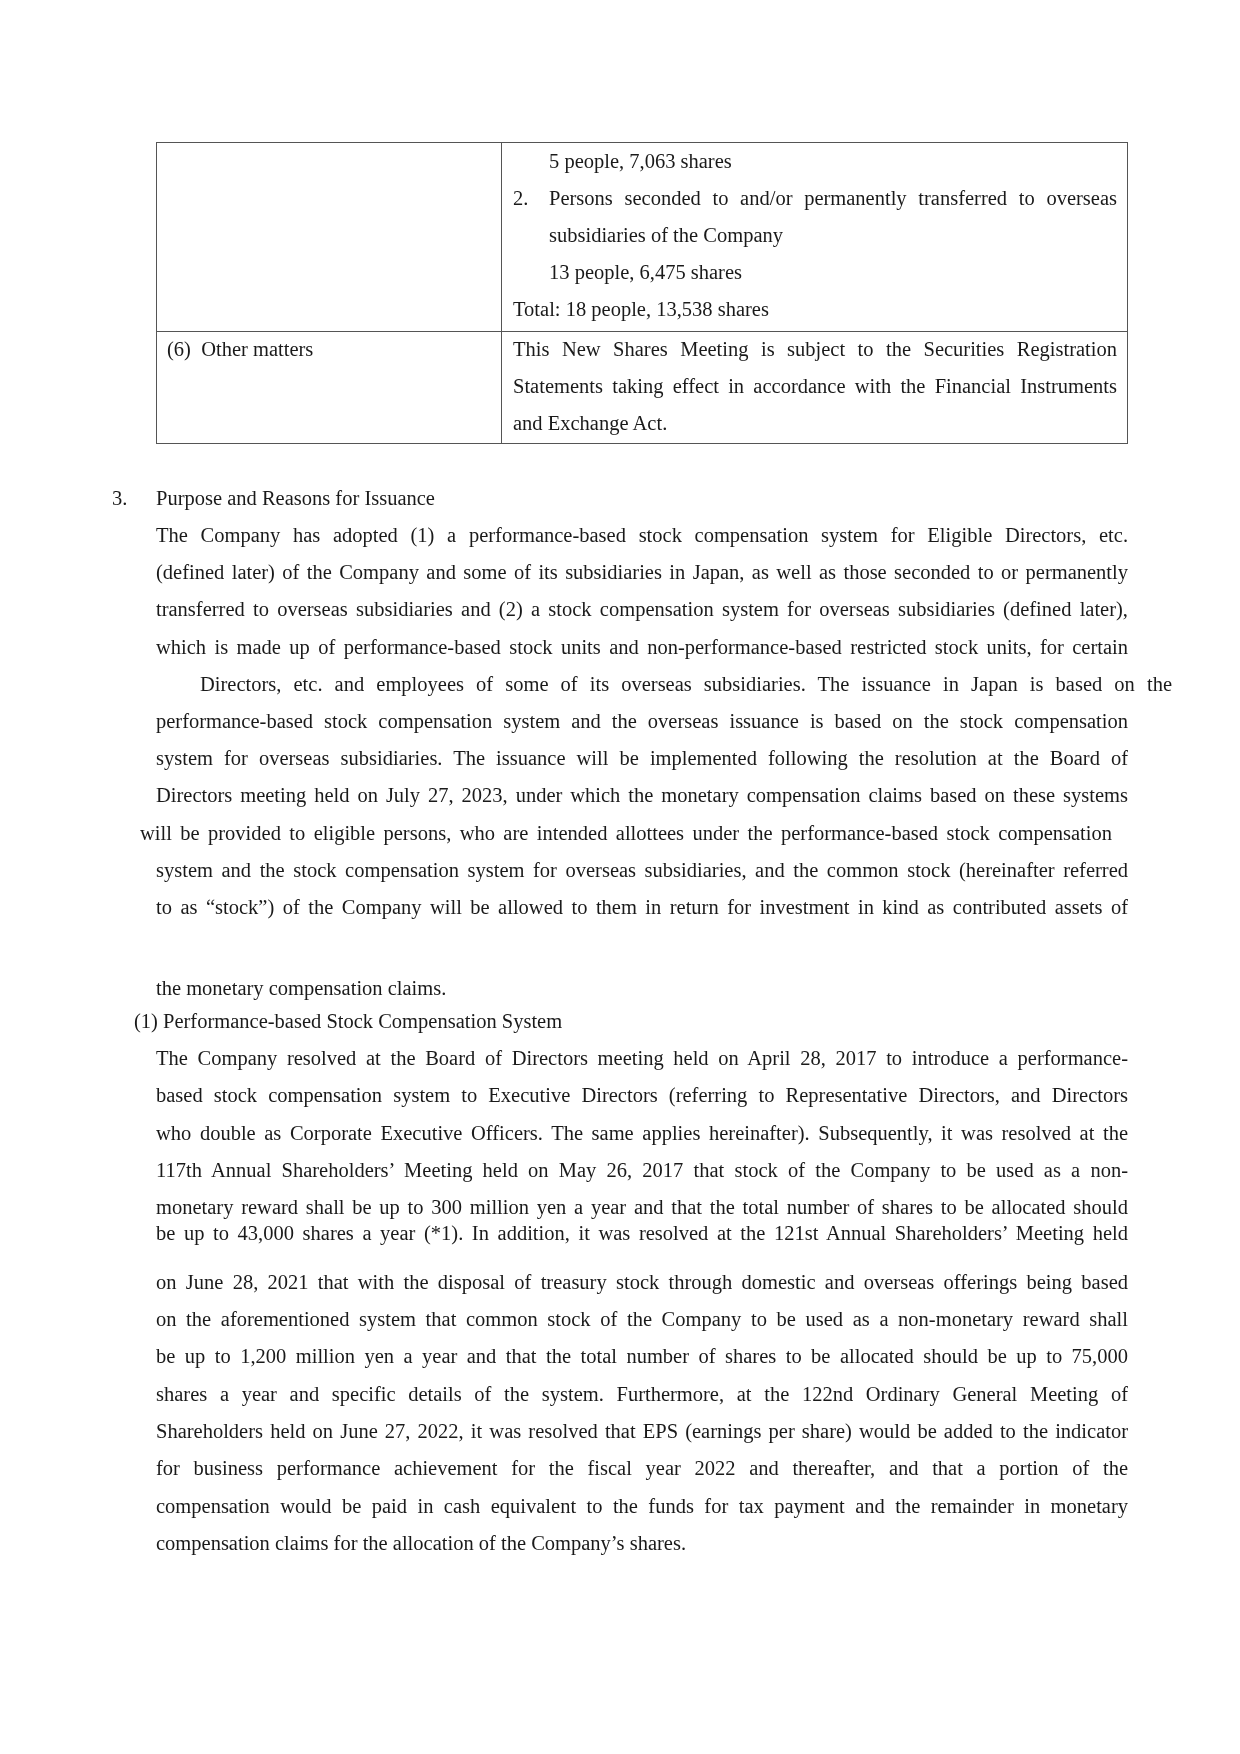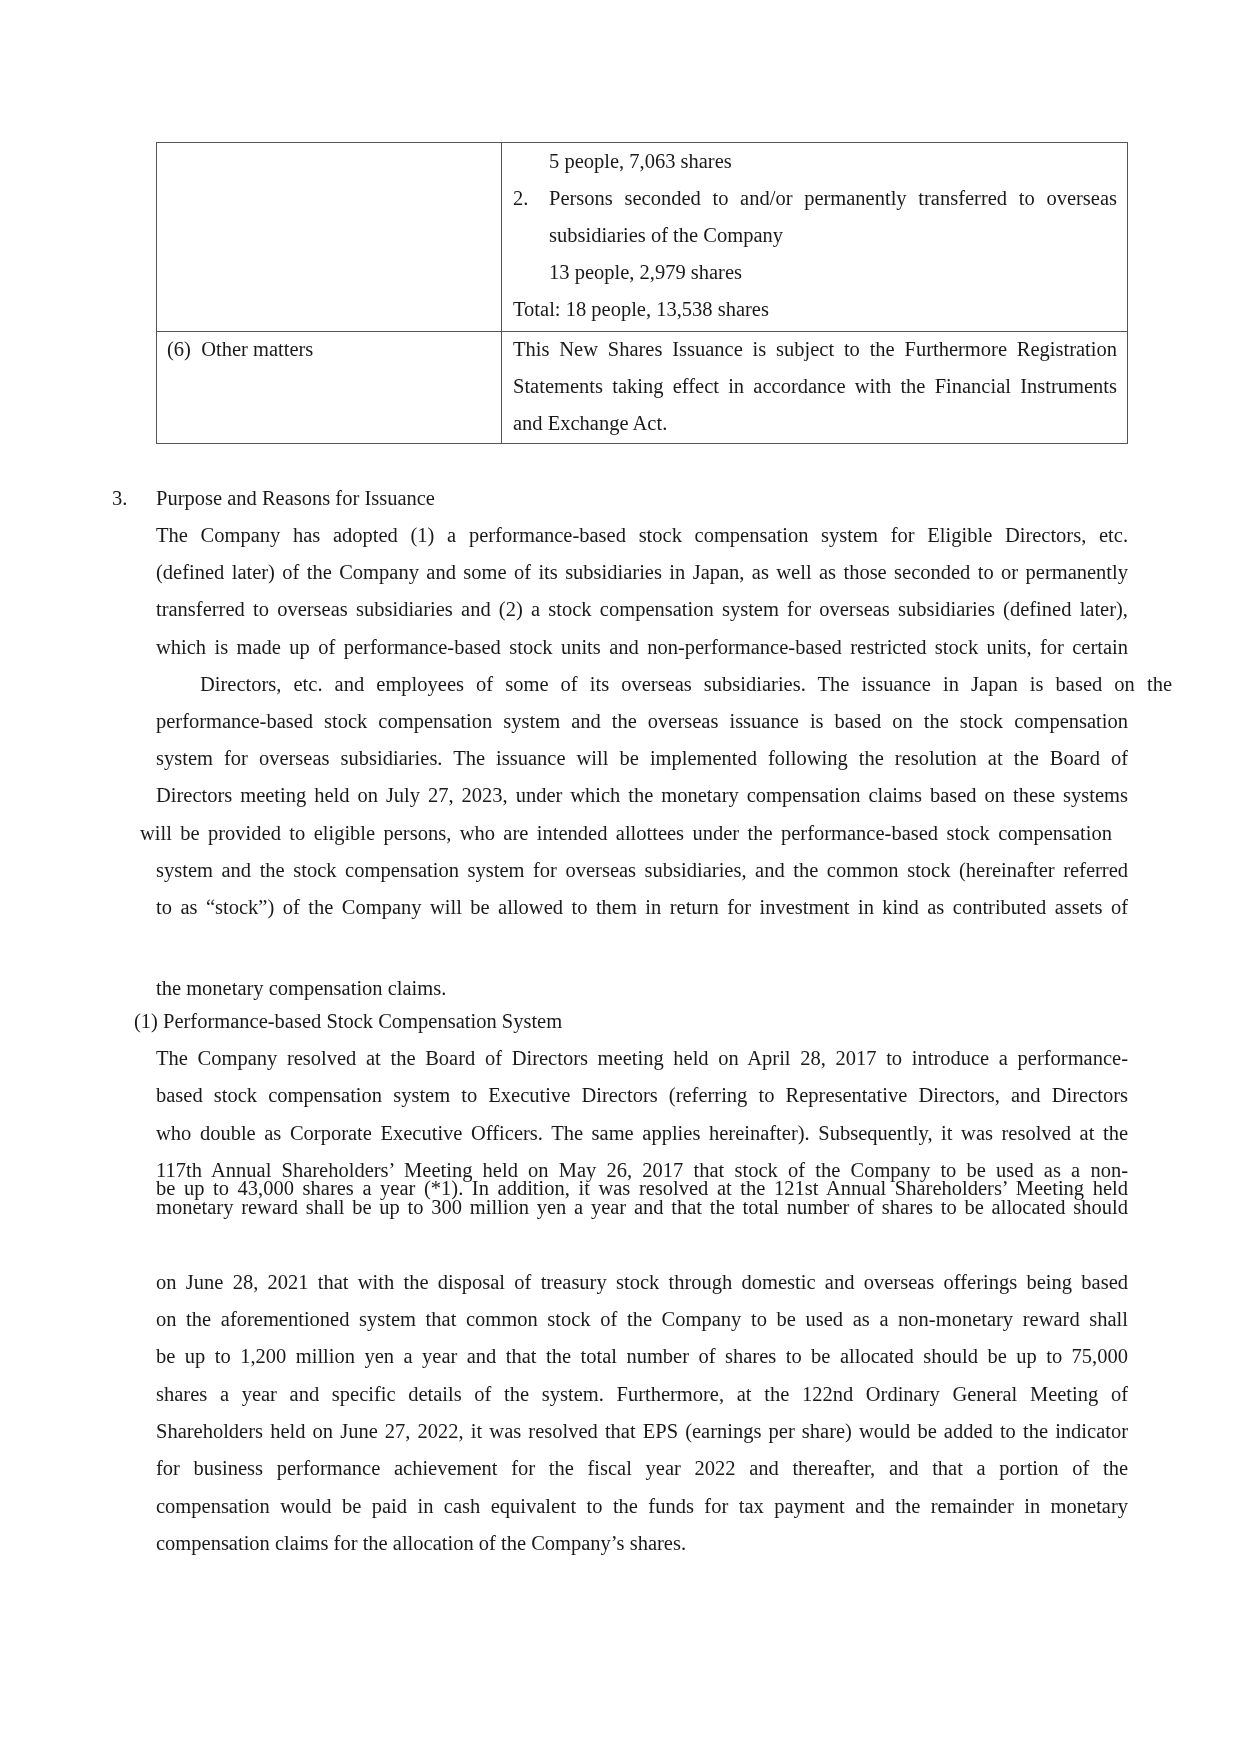--- a/index.html
+++ b/index.html
@@ -20,27 +20,27 @@
 <div class="tbl">
   <div class="vdiv"></div>
   <div class="hdiv"></div>
 
   <div class="abs" style="left:0;top:0;width:100%;height:188px;">
     <div class="abs" style="left:0;top:0;width:344px;height:188px;"></div>
     <div class="line" style="left:392px;top:0px;">5 people, 7,063 shares</div>
     <div class="line" style="left:356px;top:37px;">2.</div>
     <div class="line" style="left:392px;top:37px;width:568px;text-align:justify;text-align-last:justify;white-space:normal;">Persons seconded to and/or permanently transferred to overseas</div>
     <div class="line" style="left:392px;top:74px;">subsidiaries of the Company</div>
-    <div class="line" style="left:392px;top:111px;">13 people, 2,979 shares</div>
+    <div class="line" style="left:392px;top:111px;">13 people, 6,475 shares</div>
     <div class="line" style="left:356px;top:148px;">Total: 18 people, 13,538 shares</div>
   </div>
 
   <div class="abs" style="left:0;top:188px;width:100%;height:112px;">
     <div class="line" style="left:10px;top:0px;white-space:pre;">(6)  Other matters</div>
-    <div class="jline" style="left:356px;top:0px;width:604px;">This New Shares Issuance is subject to the Furthermore Registration</div>
+    <div class="jline" style="left:356px;top:0px;width:604px;">This New Shares Meeting is subject to the Securities Registration</div>
     <div class="jline" style="left:356px;top:37px;width:604px;">Statements taking effect in accordance with the Financial Instruments</div>
     <div class="jline last" style="left:356px;top:74px;width:604px;">and Exchange Act.</div>
   </div>
 </div>
 
 <div class="abs" style="left:0;top:0;width:1240px;">
   <div class="line" style="left:112px;top:480px;">3.</div>
   <div class="line" style="left:156px;top:480px;">Purpose and Reasons for Issuance</div>
   <div id="sec3para">
       <div class="jline" style="left: 156px; top: 517px; width: 972px;">The Company has adopted (1) a performance-based stock compensation system for Eligible Directors, etc.</div>
@@ -59,21 +59,21 @@
 </div>
 
 <div class="abs" style="left:0;top:0;width:1240px;">
   <div class="line" style="left:134px;top:1003px;">(1) Performance-based Stock Compensation System</div>
   <div id="sub1para">
       <div class="jline" style="left: 156px; top: 1040px; width: 972px;">The Company resolved at the Board of Directors meeting held on April 28, 2017 to introduce a performance-</div>
       <div class="jline" style="left: 156px; top: 1077.3px; width: 972px;">based stock compensation system to Executive Directors (referring to Representative Directors, and Directors</div>
       <div class="jline" style="left: 156px; top: 1114.6px; width: 972px;">who double as Corporate Executive Officers. The same applies hereinafter). Subsequently, it was resolved at the</div>
       <div class="jline" style="left: 156px; top: 1151.9px; width: 972px;">117th Annual Shareholders’ Meeting held on May 26, 2017 that stock of the Company to be used as a non-</div>
       <div class="jline" style="left: 156px; top: 1189.2px; width: 972px;">monetary reward shall be up to 300 million yen a year and that the total number of shares to be allocated should</div>
-      <div class="jline" style="left: 156px; top: 1170px; width: 972px;">be up to 43,000 shares a year (*1). In addition, it was resolved at the 121st Annual Shareholders’ Meeting held</div>
+      <div class="jline" style="left: 156px; top: 1215px; width: 972px;">be up to 43,000 shares a year (*1). In addition, it was resolved at the 121st Annual Shareholders’ Meeting held</div>
       <div class="jline" style="left: 156px; top: 1263.8px; width: 972px;">on June 28, 2021 that with the disposal of treasury stock through domestic and overseas offerings being based</div>
       <div class="jline" style="left: 156px; top: 1301.1px; width: 972px;">on the aforementioned system that common stock of the Company to be used as a non-monetary reward shall</div>
       <div class="jline" style="left: 156px; top: 1338.4px; width: 972px;">be up to 1,200 million yen a year and that the total number of shares to be allocated should be up to 75,000</div>
       <div class="jline" style="left: 156px; top: 1375.7px; width: 972px;">shares a year and specific details of the system. Furthermore, at the 122nd Ordinary General Meeting of</div>
       <div class="jline" style="left: 156px; top: 1413px; width: 972px;">Shareholders held on June 27, 2022, it was resolved that EPS (earnings per share) would be added to the indicator</div>
       <div class="jline" style="left: 156px; top: 1450.3px; width: 972px;">for business performance achievement for the fiscal year 2022 and thereafter, and that a portion of the</div>
       <div class="jline" style="left: 156px; top: 1487.6px; width: 972px;">compensation would be paid in cash equivalent to the funds for tax payment and the remainder in monetary</div>
       <div class="jline last" style="left: 156px; top: 1524.9px; width: 972px;">compensation claims for the allocation of the Company’s shares.</div>
     </div>
 </div>

